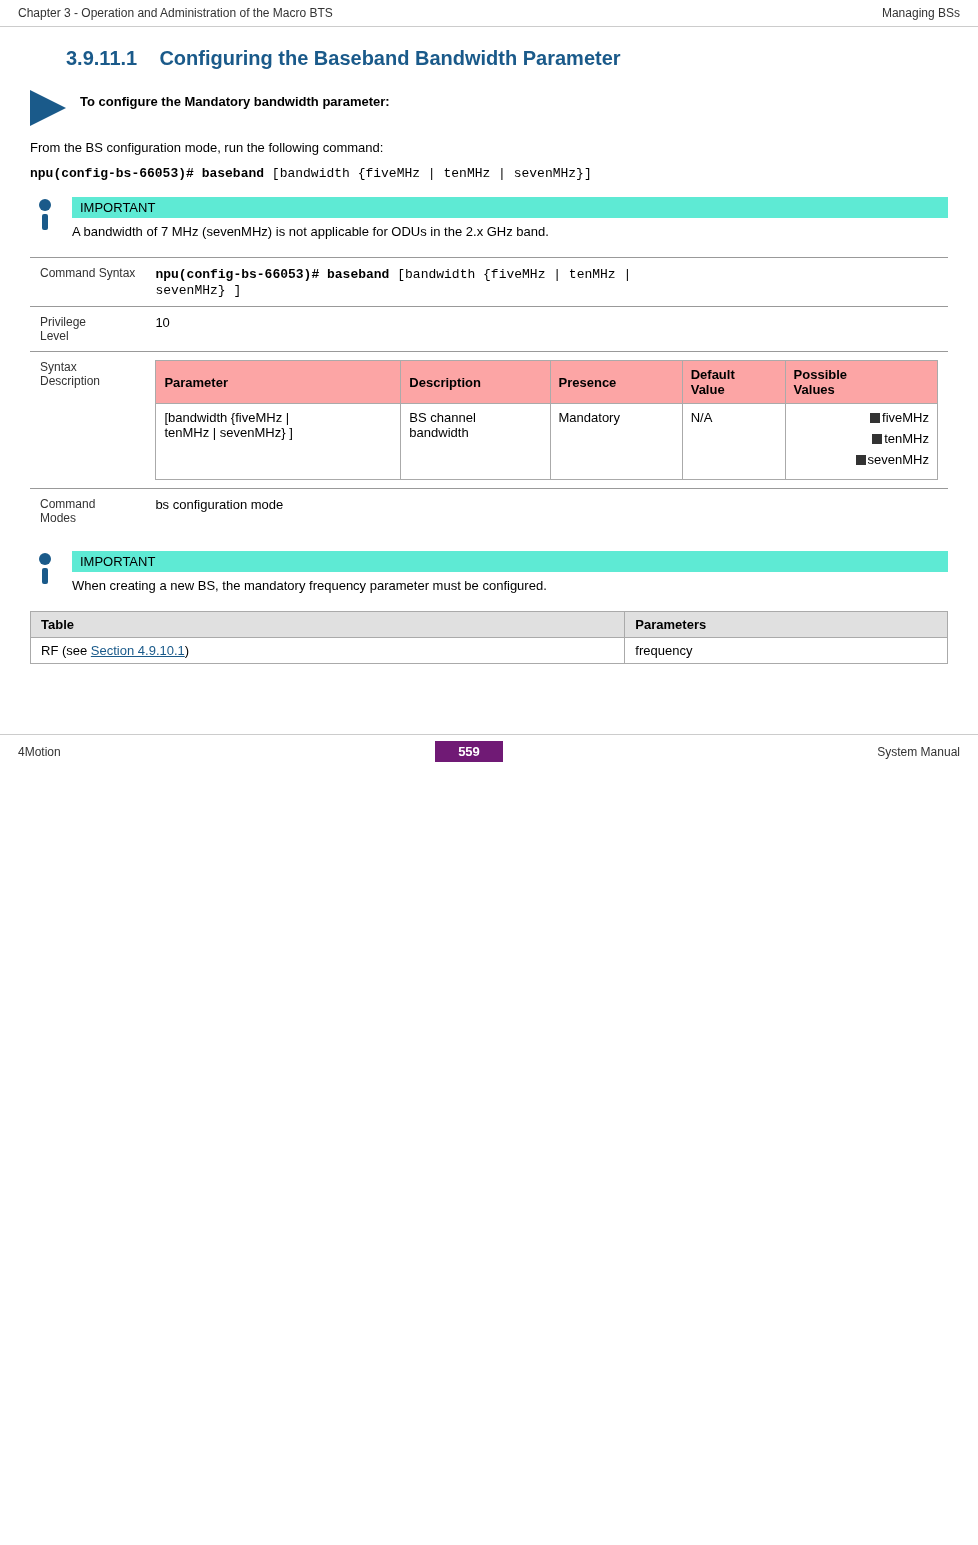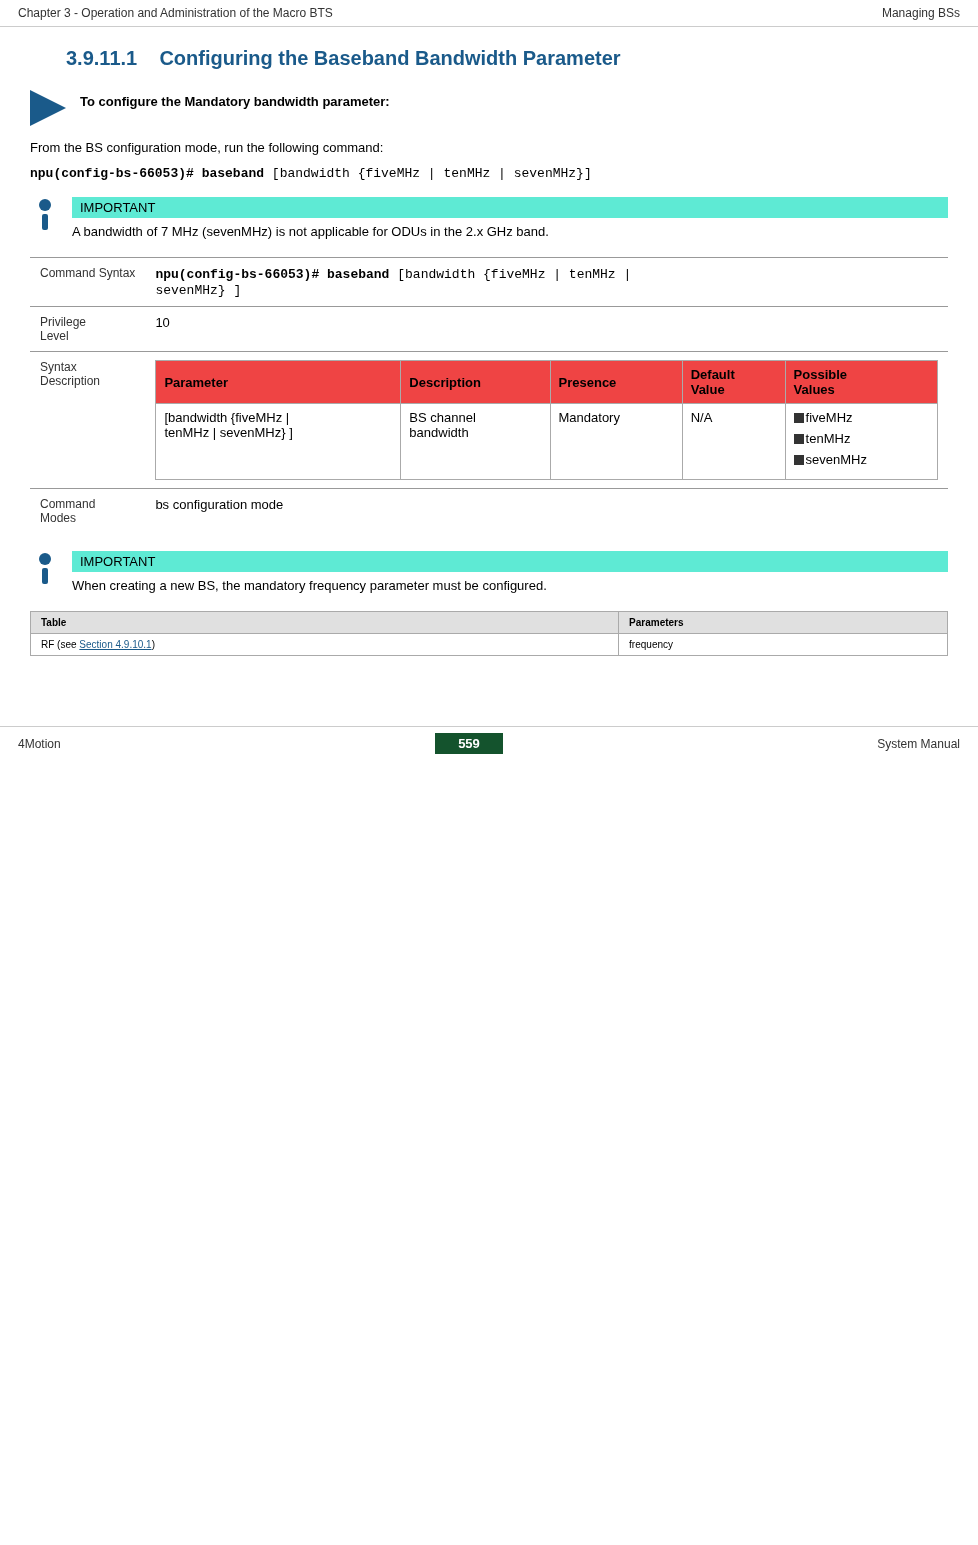--- a/index.html
+++ b/index.html
@@ -131,21 +131,21 @@
 
     
     .param-table {
       width: 100%;
       border-collapse: collapse;
       border: 1px solid #aaa;
       font-size: 13px;
     }
 
     .param-table th {
-      background: #ef4444;
+      background: #fca5a5;
       font-weight: bold;
       padding: 6px 8px;
       border: 1px solid #aaa;
       text-align: left;
       font-size: 13px;
     }
 
     .param-table td {
       padding: 6px 8px;
       border: 1px solid #aaa;
@@ -155,36 +155,37 @@
     .possible-values-list {
       list-style: none;
       padding: 0;
     }
 
     .possible-values-list li {
       display: flex;
       align-items: center;
       gap: 2px;
       margin-bottom: 6px;
+      justify-content: flex-end;
     }
 
     .square-bullet {
       width: 10px;
       height: 10px;
       background: #333;
       display: inline-block;
       flex-shrink: 0;
     }
 
     
     .ref-table {
       width: 100%;
       border-collapse: collapse;
       margin-top: 16px;
-      font-size: 10px;
+      font-size: 13px;
     }
 
     .ref-table th {
       background: #e0e0e0;
       padding: 5px 10px;
       border: 1px solid #aaa;
       font-weight: bold;
       text-align: left;
     }
 
@@ -204,21 +205,21 @@
       justify-content: space-between;
       align-items: center;
       padding: 6px 18px;
       border-top: 1px solid #ccc;
       font-size: 12px;
       color: #333;
       margin-top: 40px;
     }
 
     .footer-center {
-      background: #14532d;
+      background: #701a75;
       color: #fff;
       padding: 3px 23px;
       font-size: 13px;
       font-weight: bold;
     }
   </style>
 </head>
 <body>
 
 <div class="page-header">

